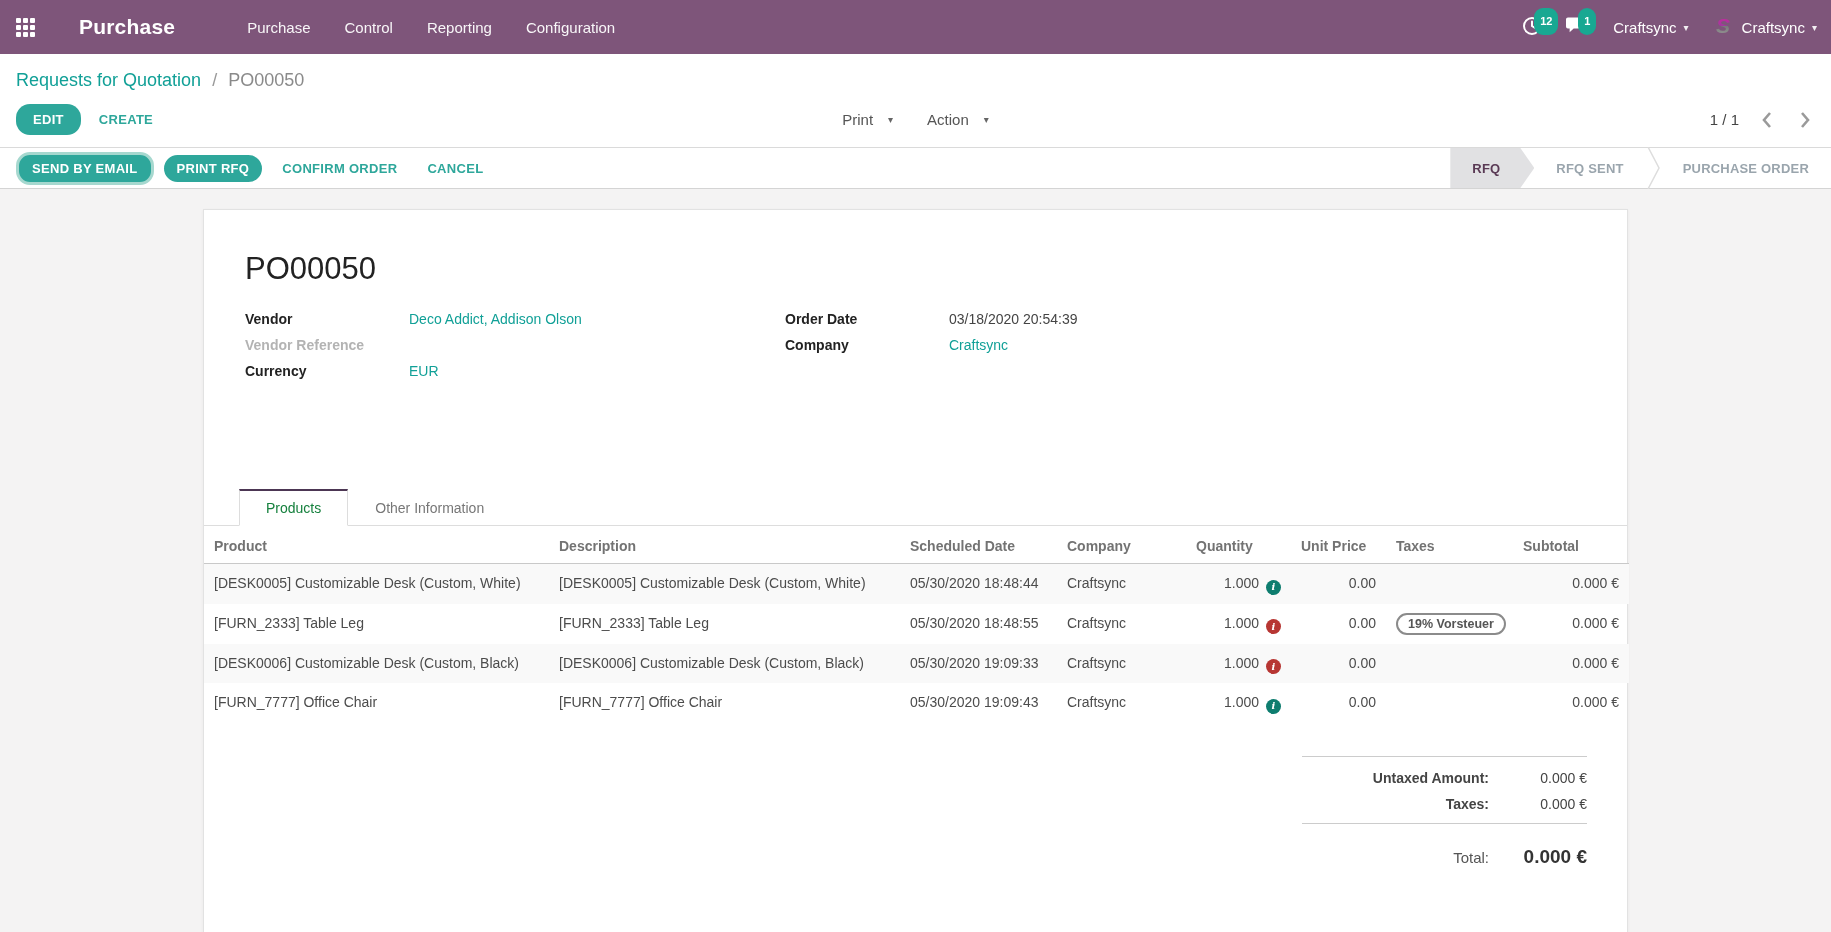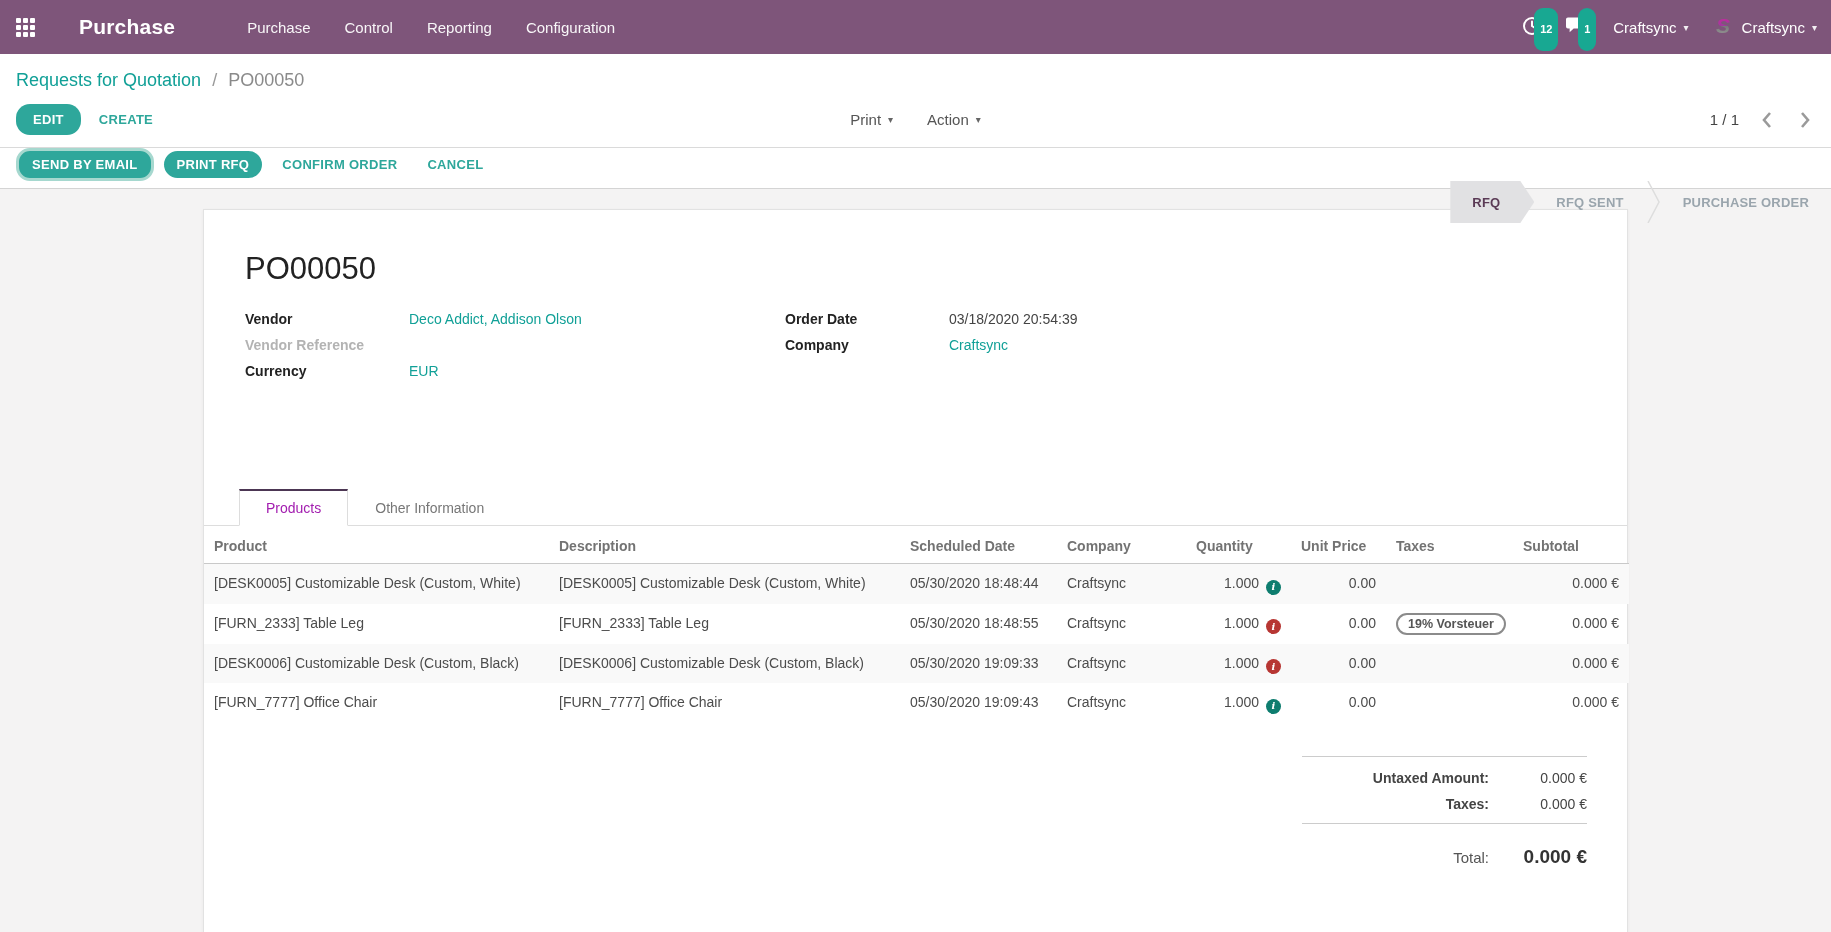--- a/index.html
+++ b/index.html
@@ -20,48 +20,48 @@
     margin-right:44px;
   }
   .apps-grid i { background:#fff; border-radius:1px; }
   .brand { font-size:21px; font-weight:bold; margin-right:72px; letter-spacing:.2px; cursor:pointer; }
   .nav-menu { display:flex; gap:34px; font-size:15px; }
   .nav-menu .menu-item { cursor:pointer; opacity:.95; }
   .nav-right { margin-left:auto; display:flex; align-items:center; gap:24px; }
   .icon-btn { position:relative; display:flex; align-items:center; cursor:pointer; }
   .badge {
     position:absolute; top:-8px; left:12px; background:#18A892; color:#fff;
-    border-radius:9px; font-size:11px; font-weight:bold; padding:15px 6px; line-height:13px;
+    border-radius:9px; font-size:11px; font-weight:bold; padding:7px 6px; line-height:13px;
   }
   .nav-user, .nav-company { display:flex; align-items:center; gap:7px; font-size:15px; cursor:pointer; white-space:nowrap; }
   .caret { font-size:10px; opacity:.9; }
 
   
   .control-panel { background:#fff; padding:16px 16px 0 16px; }
   .breadcrumb { font-size:18px; margin-bottom:13px; }
   .breadcrumb .bc-link { color:#11A097; cursor:pointer; }
   .breadcrumb .bc-sep { color:#999; margin:0 6px; }
   .breadcrumb .bc-current { color:#8a8a8a; }
   .cp-buttons { display:flex; align-items:center; padding-bottom:12px; }
   .cp-left { flex:1; display:flex; align-items:center; gap:14px; }
   .cp-center { display:flex; align-items:center; gap:34px; }
   .cp-right { flex:1; display:flex; justify-content:flex-end; align-items:center; gap:22px; }
   .btn { font-family:inherit; font-size:13px; font-weight:bold; letter-spacing:.3px; cursor:pointer; border:none; background:none; }
   .btn-primary { background:#2EA79B; color:#fff; padding:8px 17px; border-radius:14px; }
   .btn-link { color:#2EA79B; padding:8px 4px; }
-  .dropdown { color:#555; font-size:15px; display:flex; align-items:center; gap:7px; cursor:pointer; }
+  .dropdown { color:#555; font-size:15px; display:flex; align-items:center; gap:15px; cursor:pointer; }
   .dropdown .caret { color:#555; }
   .pager-value { font-size:15px; color:#444; }
   .pager-nav { display:flex; align-items:center; gap:28px; padding-right:4px; }
   .pager-btn { cursor:pointer; display:flex; align-items:center; }
 
   
   .statusbar {
     background:#fff; height:42px; border-top:1px solid #dadada; border-bottom:1px solid #d4d4d4;
-    display:flex; align-items:stretch; padding-left:16px;flex-direction:column;
+    display:flex; align-items:stretch; padding-left:16px;
   }
   .sb-buttons { display:flex; align-items:center; gap:10px; }
   .sb-buttons .btn-primary { padding:6px 13px; }
   .btn-focus { border:3px solid #A6D8CF; padding:4px 11px; }
   .sb-buttons .btn-link { padding:6px 10px; }
   .steps { margin-left:auto; display:flex; align-items:stretch; }
   .step {
     display:flex; align-items:center; padding:0 22px;
     font-size:13px; font-weight:bold; color:#9AA5AD; letter-spacing:.2px; cursor:pointer; white-space:nowrap;
   }
@@ -88,21 +88,21 @@
   .fvalue { color:#444; }
   .fvalue.link { color:#11A097; cursor:pointer; }
 
   
   .tabs { display:flex; border-bottom:1px solid #ddd; padding-left:35px; margin-top:100px; }
   .tab {
     padding:10px 26px 9px; font-size:14px; color:#777; cursor:pointer;
     border:1px solid transparent; margin-bottom:-1px; background:transparent;
   }
   .tab.active {
-    background:#fff; color:#a21caf; border-color:#ddd; border-bottom-color:#fff;
+    background:#fff; color:#15803d; border-color:#ddd; border-bottom-color:#fff;
     border-top:2px solid #4c3653; padding-top:9px;
   }
 
   
   table.lines { width:100%; border-collapse:collapse; font-size:14px; table-layout:fixed; }
   table.lines th {
     font-weight:bold; color:#737373; text-align:left; vertical-align:bottom;
     padding:12px 10px 9px; border-bottom:1px solid #c9c9c9;
   }
   table.lines td { padding:9px 10px; vertical-align:top; color:#4c4c4c; line-height:20px; }

